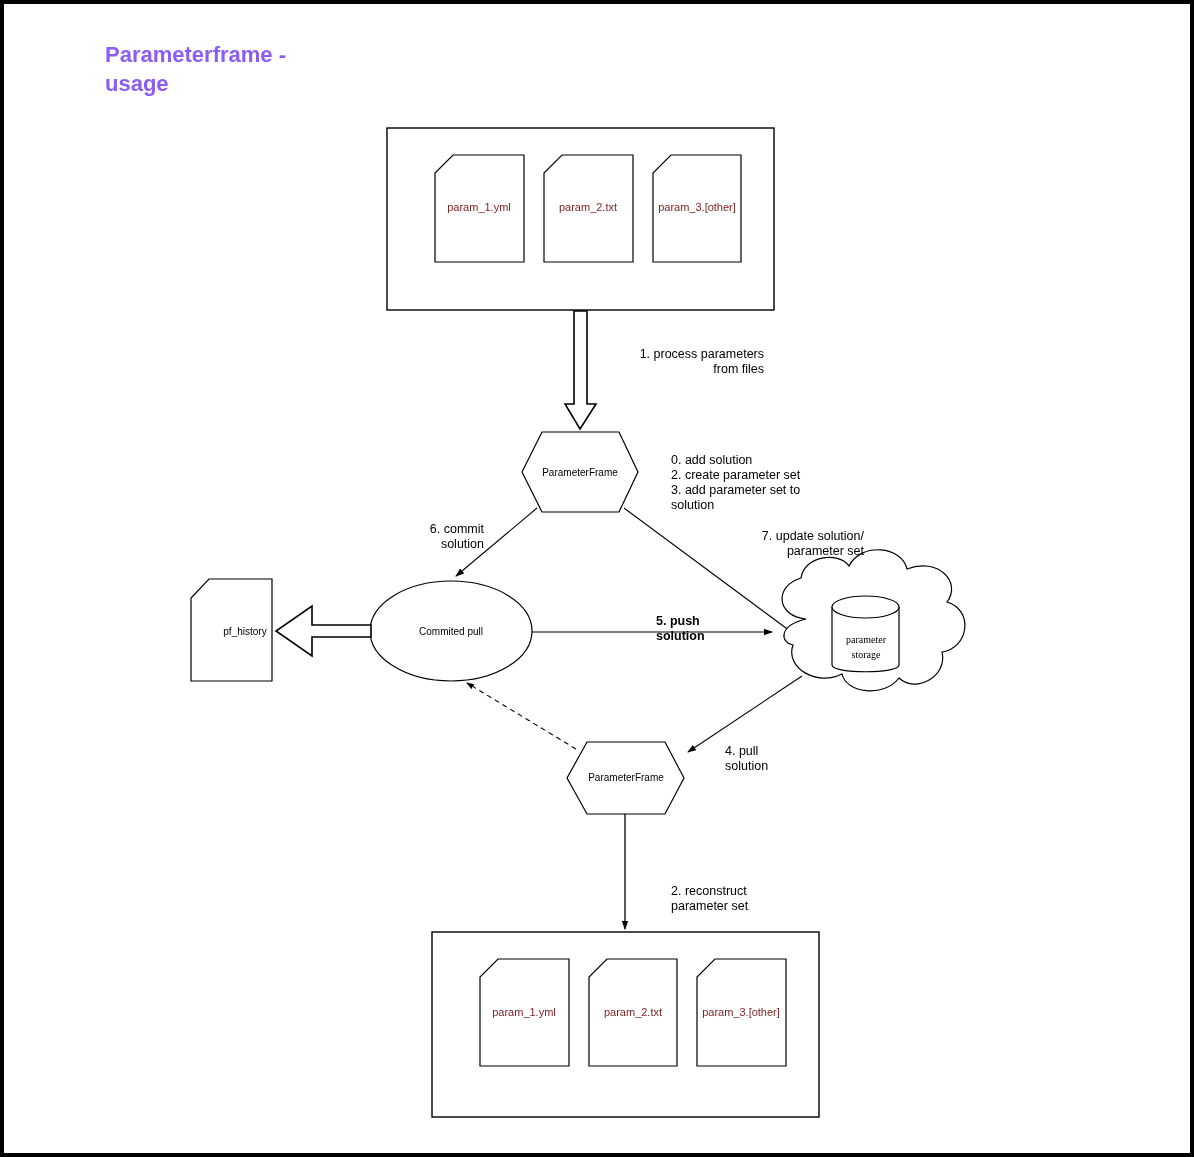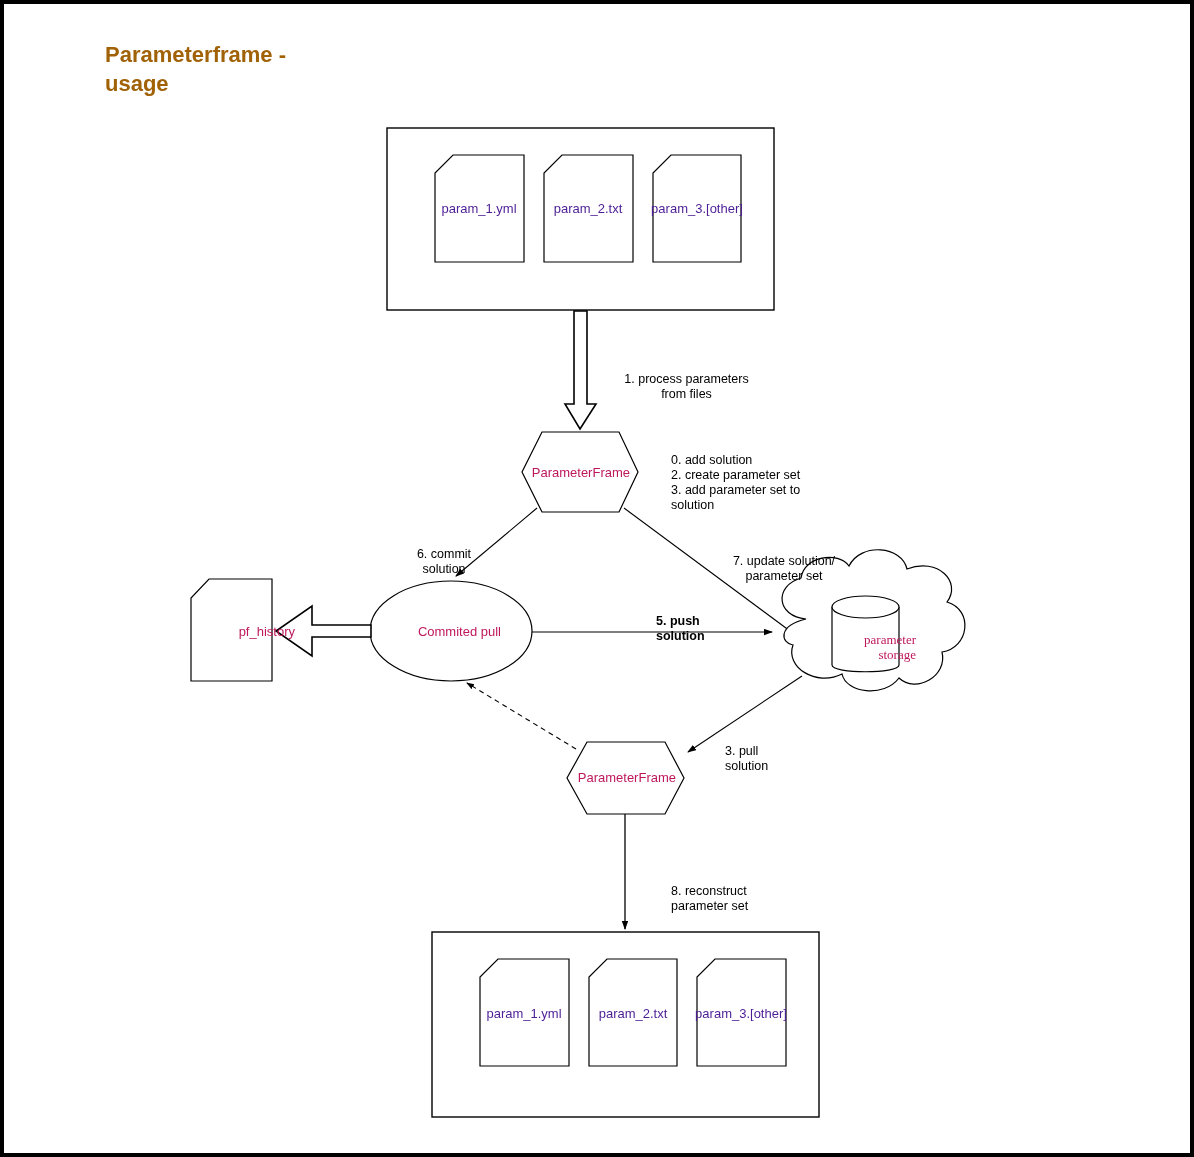--- a/index.html
+++ b/index.html
@@ -28,45 +28,45 @@
     height: 1157px;
   }
   .title {
     position: absolute;
     left: 101px;
     top: 36px;
     width: 260px;
     font-size: 22px;
     font-weight: bold;
     line-height: 29px;
-    color: #a16207;
+    color: #8b5cf6;
     white-space: pre-line;
   }
   .node-label {
     position: absolute;
-    text-align: right;
-    font-size: 13px;
+    text-align: center;
+    font-size: 10px;
     line-height: 15px;
-    color: #be185d;
+    color: #000000;
     pointer-events: none;
   }
   .edge-label {
     position: absolute;
     font-size: 12.5px;
     line-height: 15px;
     color: #000000;
     white-space: pre-line;
   }
-  .edge-label.center { text-align: center; margin-top: 25px; }
+  .edge-label.center { text-align: right; }
   .edge-label.left { text-align: left; margin-top: 24px; }
   .file-label {
     position: absolute;
     text-align: center;
-    font-size: 13px;
-    color: #4c1d95;
+    font-size: 11px;
+    color: #7f1d1d;
   }
 </style>
 </head>
 <body>
 
 <div id="canvas">
 
   <div class="title">Parameterframe -
 usage</div>
 
@@ -183,25 +183,25 @@
   <div class="edge-label left" style="left:652px; top:586px; width:80px;font-weight:bold;">5. push
 solution</div>
 
   <div class="node-label" style="left:397px; top:620px; width:100px;">Commited pull</div>
 
   <div class="node-label" style="left:191px; top:620px; width:100px;">pf_history</div>
 
   <div class="node-label" style="left:812px; top:628px; width:100px; white-space:pre-line;font-family:Liberation Serif, serif;">parameter
 storage</div>
 
-  <div class="edge-label left" style="left:721px; top:716px; width:80px;">3. pull
+  <div class="edge-label left" style="left:721px; top:716px; width:80px;">4. pull
 solution</div>
 
   <div class="node-label" style="left:572px; top:766px; width:100px;">ParameterFrame</div>
 
-  <div class="edge-label left" style="left:667px; top:856px; width:150px;">8. reconstruct
+  <div class="edge-label left" style="left:667px; top:856px; width:150px;">2. reconstruct
 parameter set</div>
 
   <div class="file-label" style="left:470px; top:1002px; width:100px;">param_1.yml</div>
   <div class="file-label" style="left:579px; top:1002px; width:100px;">param_2.txt</div>
   <div class="file-label" style="left:687px; top:1002px; width:100px;">param_3.[other]</div>
 
 </div>
 
 </body></html>

